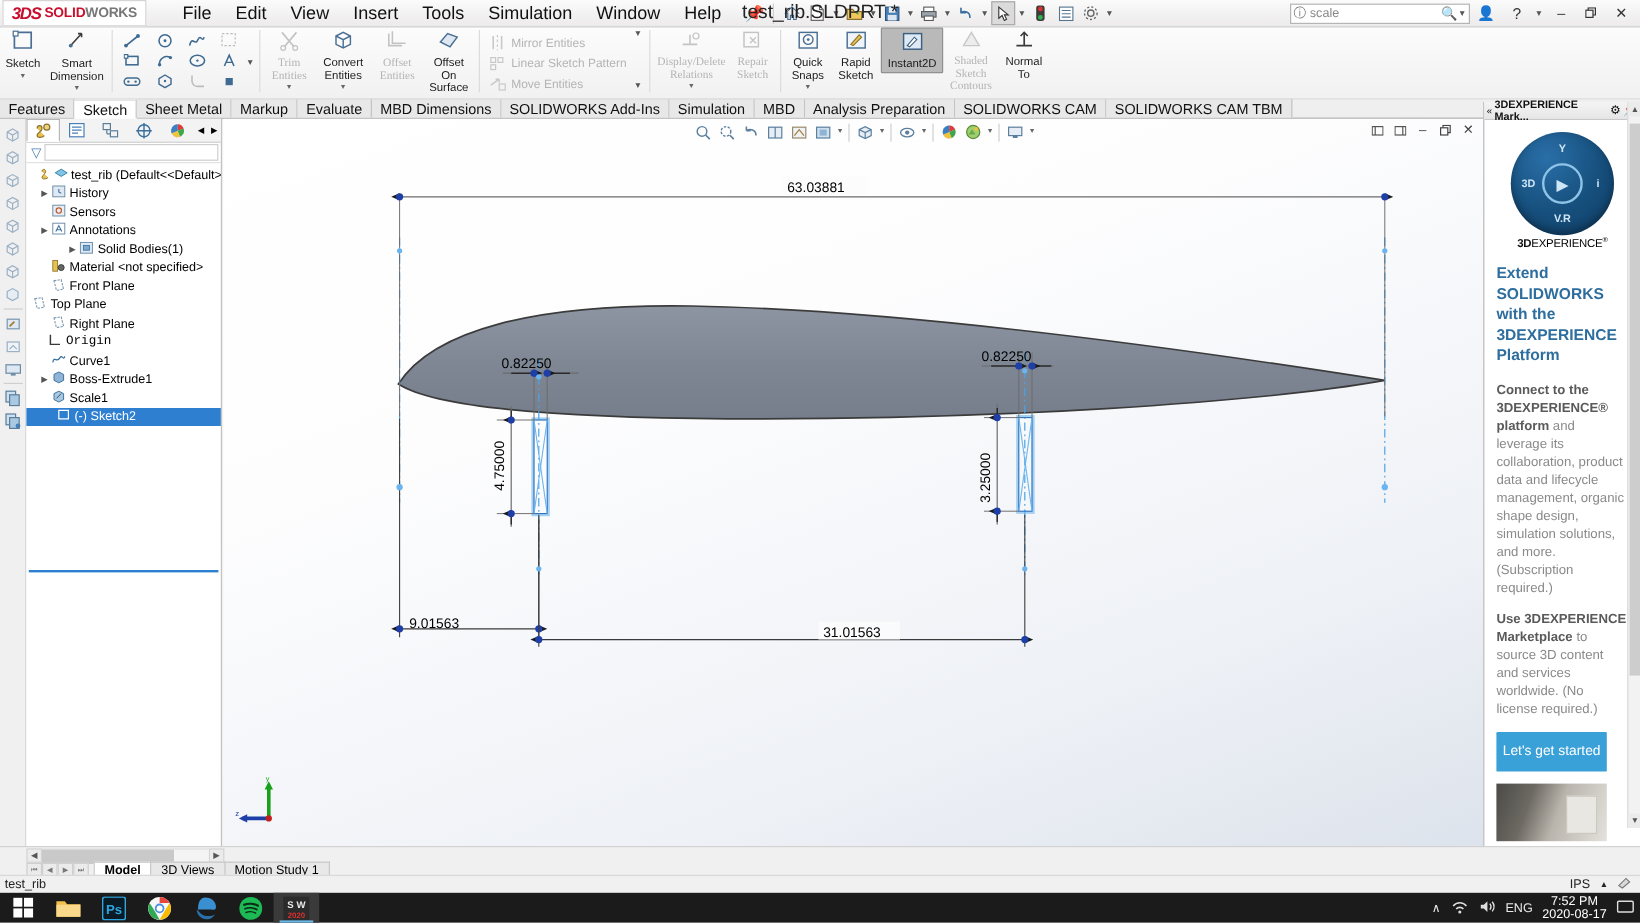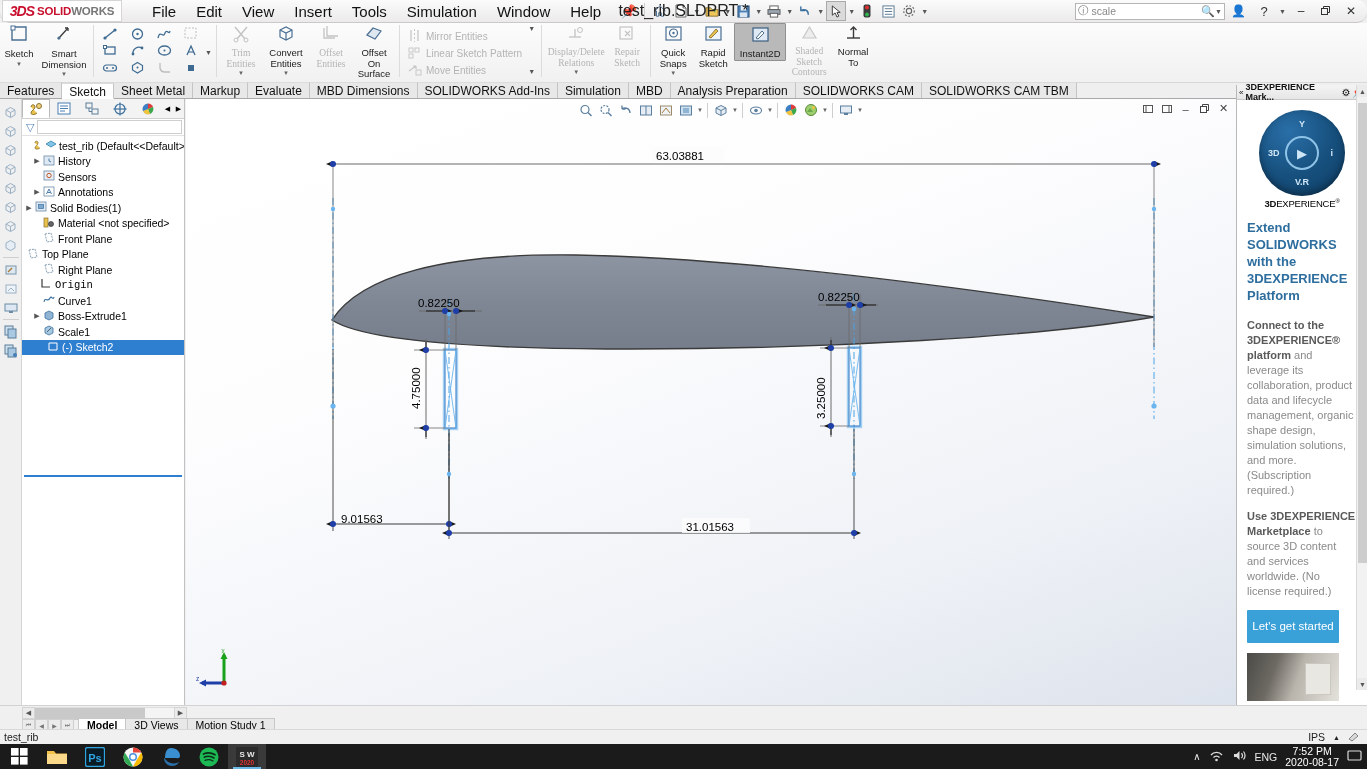--- a/index.html
+++ b/index.html
@@ -11,21 +11,21 @@
     color:#000;
     -webkit-font-smoothing:antialiased;
   }
   .app { position:relative; width:1367px; height:769px; }
 
   
   .titlebar {
     position:absolute; top:0; left:0; width:1367px; height:23px;
     background:linear-gradient(#fbfbfb,#eceaea);
     border-bottom:1px solid #c9c9c9;
-    display:flex; align-items:center;border-radius:10px;
+    display:flex; align-items:center;
   }
   .logo-box {
     width:120px; height:22px; background:#fff; border:1px solid #d6d4d4;
     display:flex; align-items:center; justify-content:center; margin-left:2px;
   }
   .logo-3ds { color:#c8102e; font-weight:bold; font-size:14px; font-style:italic; letter-spacing:-1px; }
   .logo-sw { font-weight:bold; font-size:11.5px; letter-spacing:-0.2px; margin-left:3px;}
   .logo-sw .r { color:#c8102e; }
   .logo-sw .g { color:#777; }
   .menubar { display:flex; margin-left:20px; }
@@ -815,21 +815,21 @@
         <span class="arrow">▶</span>
         <span class="ticon">
           <svg width="12" height="11" viewBox="0 0 12 11">
               <rect x="1" y="1" width="10" height="9" fill="#fff" stroke="#6b8ba6" stroke-width="0.8"></rect>
               <path d="M3.5 8 L6 3 L8.5 8 M4.5 6.5 L7.5 6.5" fill="none" stroke="#3a6f9e" stroke-width="0.9"></path>
             </svg>
         </span>
         <span class="tlabel">Annotations</span>
       </div>
 
-      <div class="trow" style="padding-left:2px;">
+      <div class="trow" style="padding-left:2px;justify-content:center;">
         <span class="arrow">▶</span>
         <span class="ticon">
           <svg width="12" height="11" viewBox="0 0 12 11">
               <rect x="1" y="1" width="10" height="9" fill="#dfe9f3" stroke="#6b8ba6" stroke-width="0.8"></rect>
               <rect x="3.5" y="3.5" width="5" height="4" fill="#7aa8d0" stroke="#3a6f9e" stroke-width="0.7"></rect>
             </svg>
         </span>
         <span class="tlabel">Solid Bodies(1)</span>
       </div>
 

